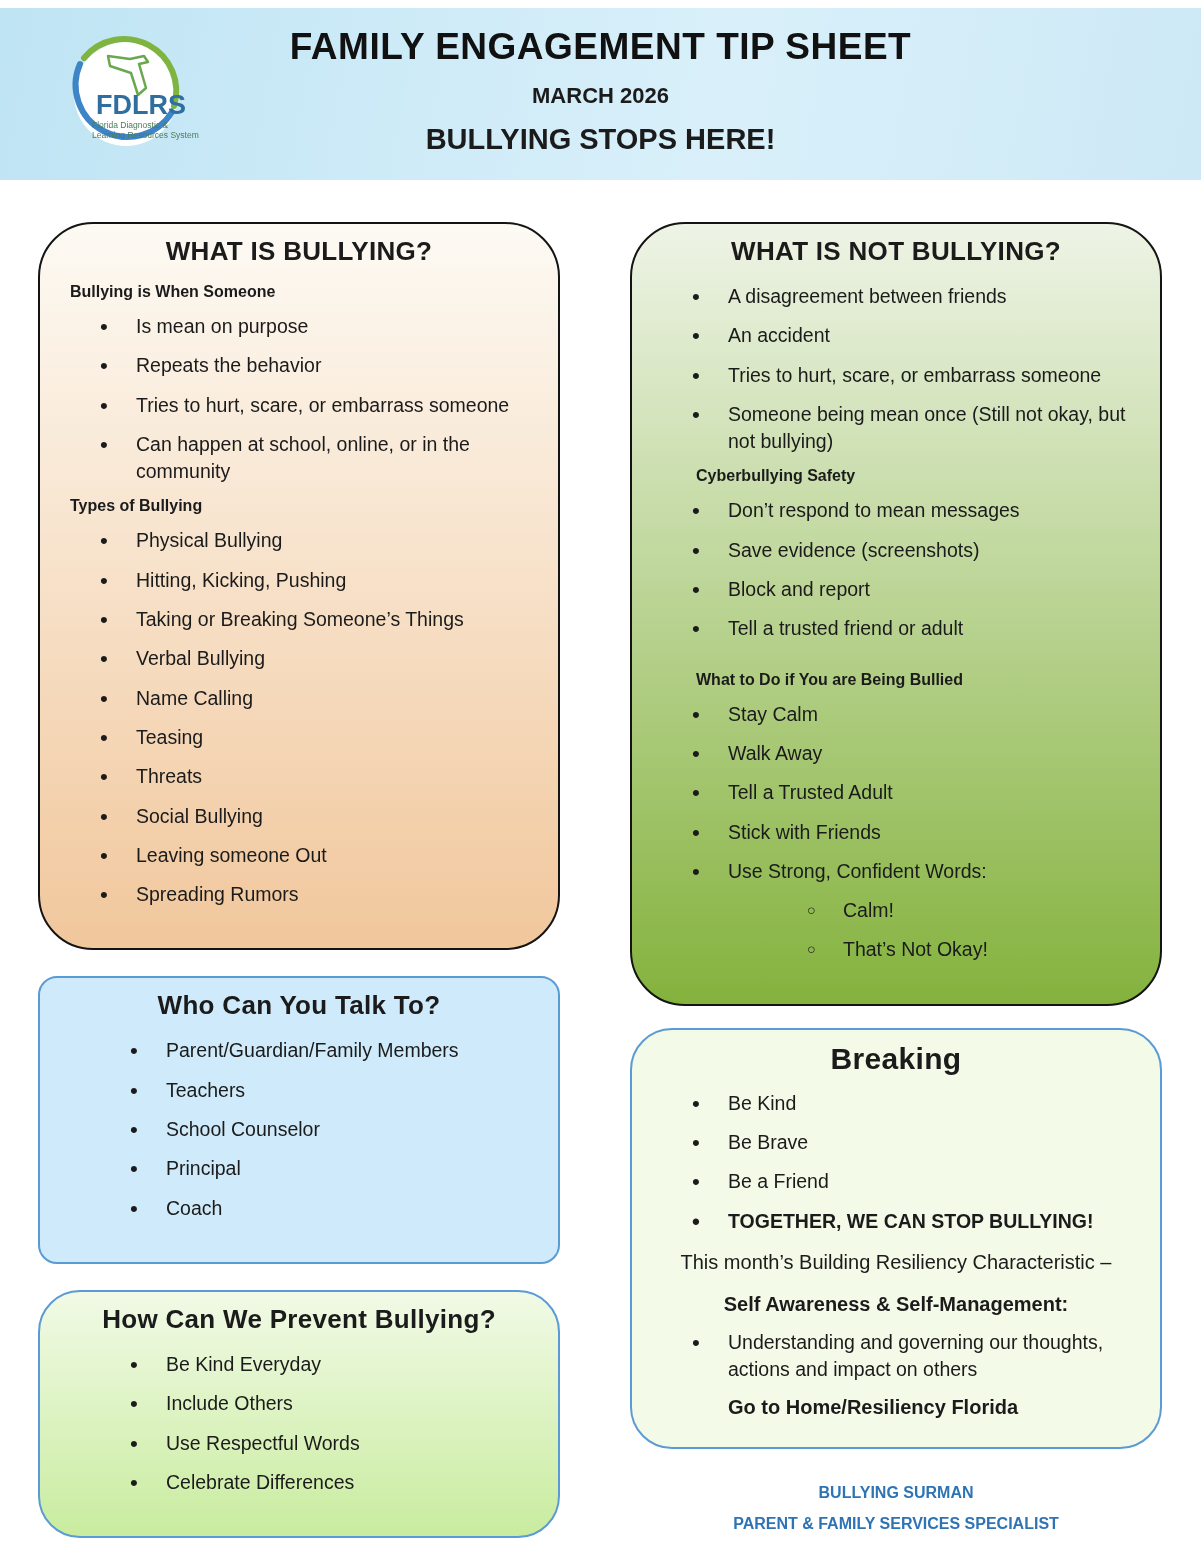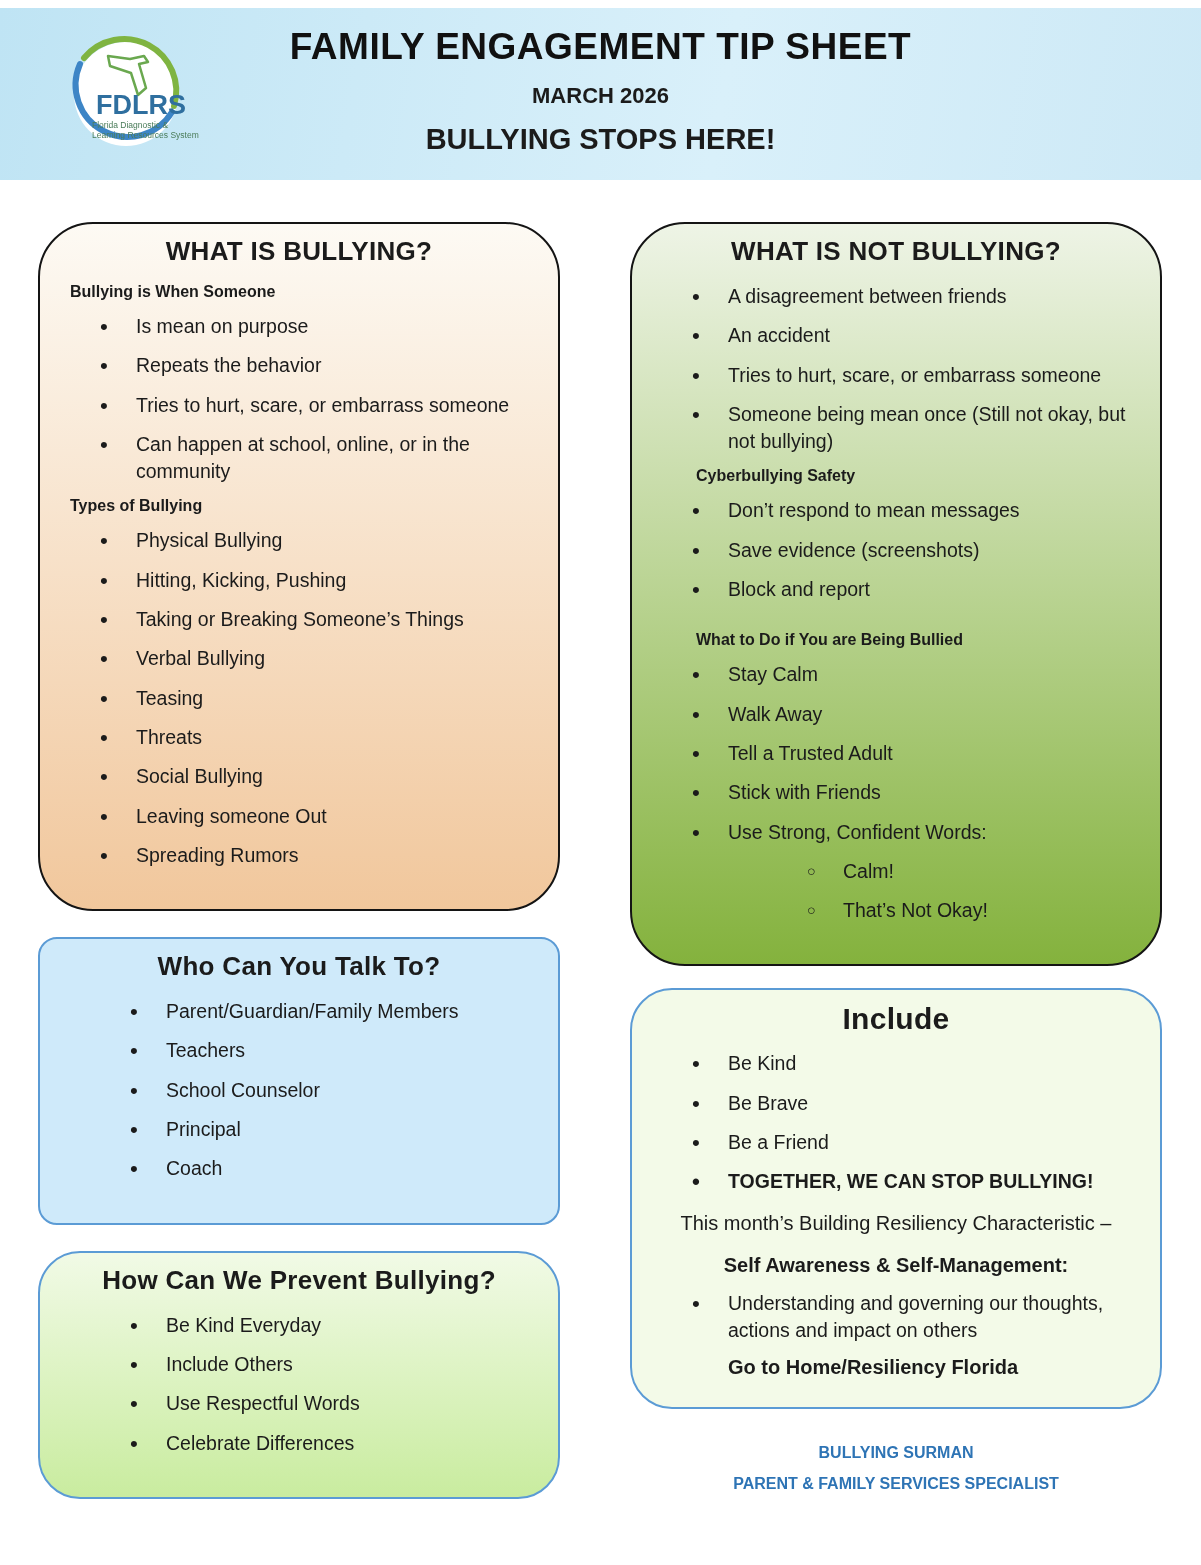--- a/index.html
+++ b/index.html
@@ -86,20 +86,21 @@
           <li>Tries to hurt, scare, or embarrass someone</li>
           <li>Can happen at school, online, or in the community</li>
         </ul>
       <h3 class="subhead">Types of Bullying</h3>
       <ul class="bullets">
 
       <li>Physical Bullying</li>
           <li>Hitting, Kicking, Pushing</li>
           <li>Taking or Breaking Someone’s Things</li>
           <li>Verbal Bullying</li>
+          <li>Name Calling</li>
           <li>Teasing</li>
           <li>Threats</li>
           <li>Social Bullying</li>
           <li>Leaving someone Out</li>
           <li>Spreading Rumors</li>
         </ul>
     </section>
 
     <section class="box box-blue-border box-lightblue mt">
       <h2 class="box-title">Who Can You Talk To?</h2>
@@ -136,39 +137,40 @@
           <li>An accident</li>
           <li>Tries to hurt, scare, or embarrass someone</li>
           <li>Someone being mean once (Still not okay, but not bullying)</li>
         </ul>
       <h3 class="subhead green-pad">Cyberbullying Safety</h3>
       <ul class="bullets">
 
       <li>Don’t respond to mean messages</li>
           <li>Save evidence (screenshots)</li>
           <li>Block and report</li>
+          <li>Tell a trusted friend or adult</li>
         </ul>
       <h3 class="subhead green-pad" style="margin-top:28px;">What to Do if You are Being Bullied</h3>
       <ul class="bullets tight">
 
       <li>Stay Calm</li>
           <li>Walk Away</li>
           <li>Tell a Trusted Adult</li>
           <li>Stick with Friends</li>
           <li>Use Strong, Confident Words:</li>
         </ul>
       <ul class="bullets sub">
 
       <li>Calm!</li>
           <li>That’s Not Okay!</li>
         </ul>
     </section>
 
     <section class="box box-blue-border box-remember mt" style="margin-top:22px;">
-      <h2 class="box-title remember-title">Include</h2>
+      <h2 class="box-title remember-title">Breaking</h2>
       <ul class="bullets">
 
       <li>Be Kind</li>
           <li>Be Brave</li>
           <li>Be a Friend</li>
         </ul>
       <ul class="bullets">
         <li class="bold">TOGETHER, WE CAN STOP BULLYING!</li>
       </ul>
       <p class="remember-para">This month’s Building Resiliency Characteristic –</p>

